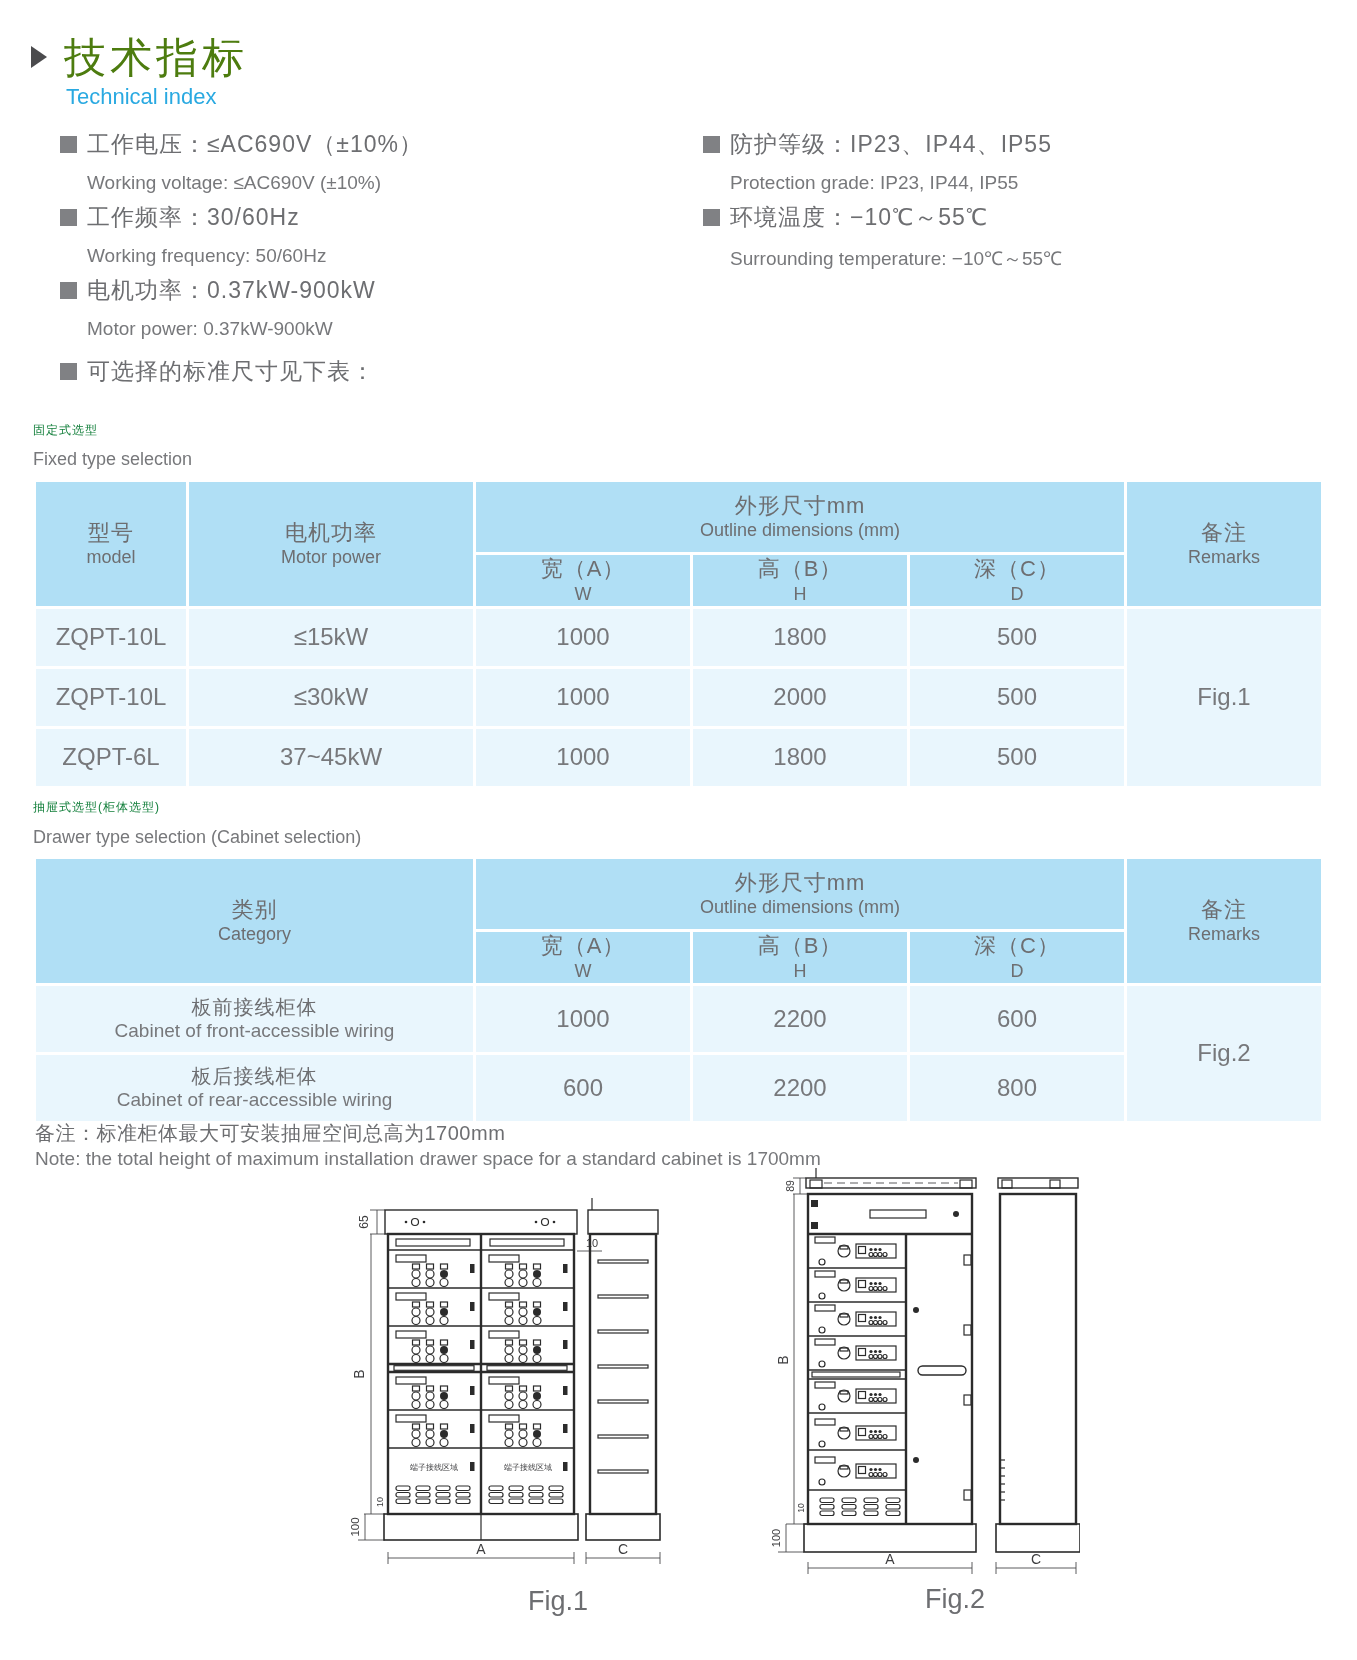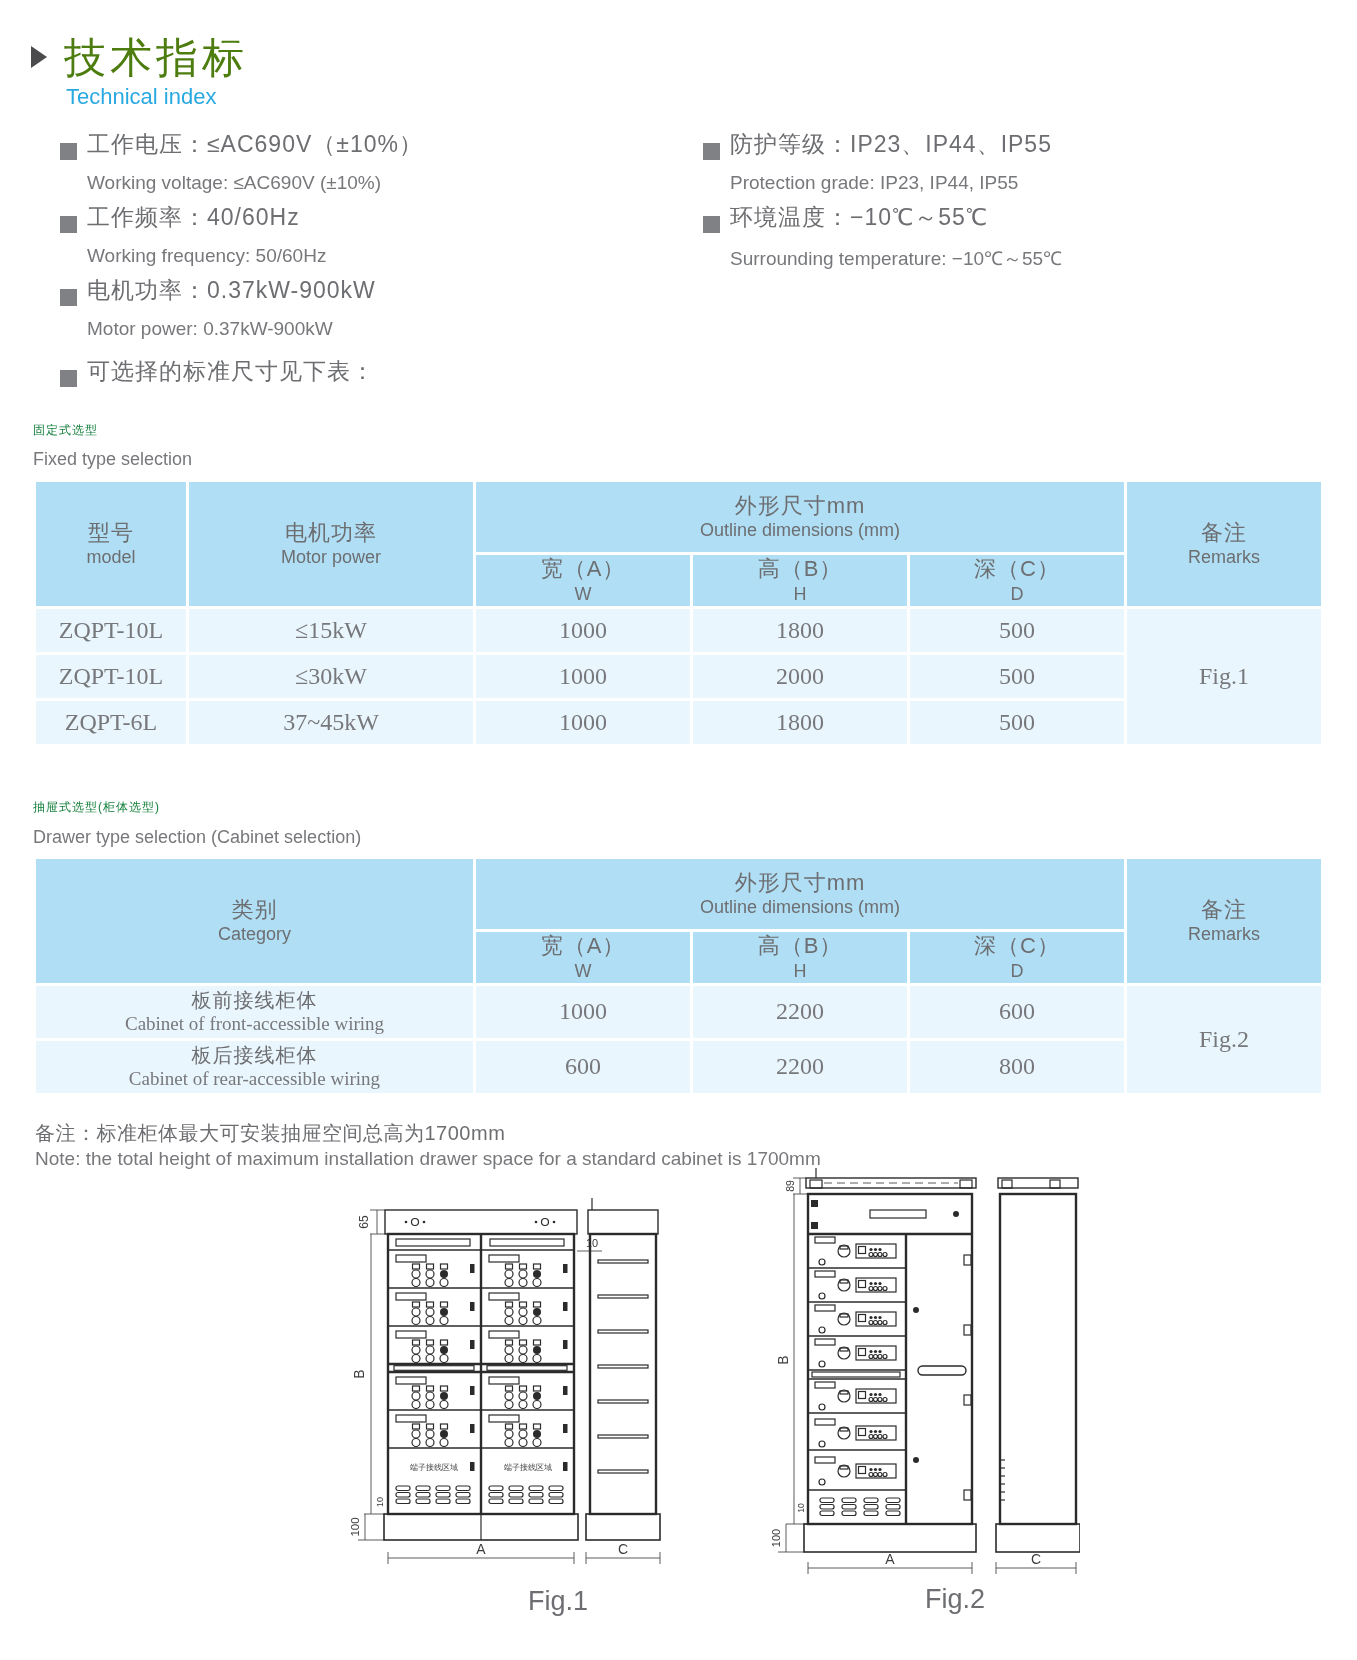--- a/index.html
+++ b/index.html
@@ -8,32 +8,32 @@
   .abs{position:absolute;}
 
   
   .tri{position:absolute;left:31px;top:46px;width:0;height:0;
        border-left:16px solid #4b4b4d;border-top:11px solid transparent;border-bottom:11px solid transparent;}
   .title-cn{position:absolute;left:64px;top:30px;font-size:42px;letter-spacing:4px;color:#4d7c0f;}
   .title-en{position:absolute;left:66px;top:84px;font-size:22px;color:#29a9e1;}
 
   
   .spec{position:absolute;}
-  .spec-cn{display:flex;align-items:flex-end;font-size:23px;letter-spacing:1px;color:#6d6e71;}
+  .spec-cn{display:flex;align-items:center;font-size:23px;letter-spacing:1px;color:#6d6e71;}
   .bullet{display:inline-block;width:17px;height:17px;background:#808184;margin-right:10px;flex:0 0 auto;}
   .spec-en{margin-left:27px;margin-top:12px;font-size:19px;color:#77787b;}
 
   
   .sec-cn{position:absolute;font-size:12px;color:#15803d;letter-spacing:1px;text-align:center;}
   .sec-en{position:absolute;font-size:18px;color:#77787b;text-align:right;}
 
   
   table.spec-table{position:absolute;border-collapse:separate;border-spacing:3px;table-layout:fixed;}
   table.spec-table th{background:#b0dff5;font-weight:normal;vertical-align:middle;padding:0;}
-  table.spec-table td{background:#e9f6fd;text-align:center;vertical-align:middle;color:#77787b;font-size:24px;padding:0;font-family:Liberation Serif, serif;}
+  table.spec-table td{background:#e9f6fd;text-align:center;vertical-align:middle;color:#77787b;font-size:24px;padding:7px;}
   .hcn{font-size:22px;color:#6d6e71;letter-spacing:1px;line-height:1.25;}
   .hen{font-size:18px;color:#6d6e71;line-height:1.3;}
   .h-group th{height:70px;}
   .h-sub th{height:47px;}
   #t1 tr.body td{height:43px;}
   #t2 tr.body td{height:52px;}
   .cat-cn{font-size:20px;color:#6d6e71;letter-spacing:1px;line-height:1.2;}
   .cat-en{font-size:19px;color:#77787b;line-height:1.25;}
 
   
@@ -62,21 +62,21 @@
   <div class="spec" style="left:60px;top:129px;">
     <div class="spec-cn">
         <span class="bullet"></span>
       <span>工作电压：≤AC690V（±10%）</span>
       </div>
     <div class="spec-en">Working voltage: ≤AC690V (±10%)</div>
   </div>
   <div class="spec" style="left:60px;top:202px;">
     <div class="spec-cn">
         <span class="bullet"></span>
-      <span>工作频率：40/60Hz</span>
+      <span>工作频率：30/60Hz</span>
       </div>
     <div class="spec-en">Working frequency: 50/60Hz</div>
   </div>
   <div class="spec" style="left:60px;top:275px;">
     <div class="spec-cn">
         <span class="bullet"></span>
       <span>电机功率：0.37kW-900kW</span>
       </div>
     <div class="spec-en">Motor power: 0.37kW-900kW</div>
   </div>

